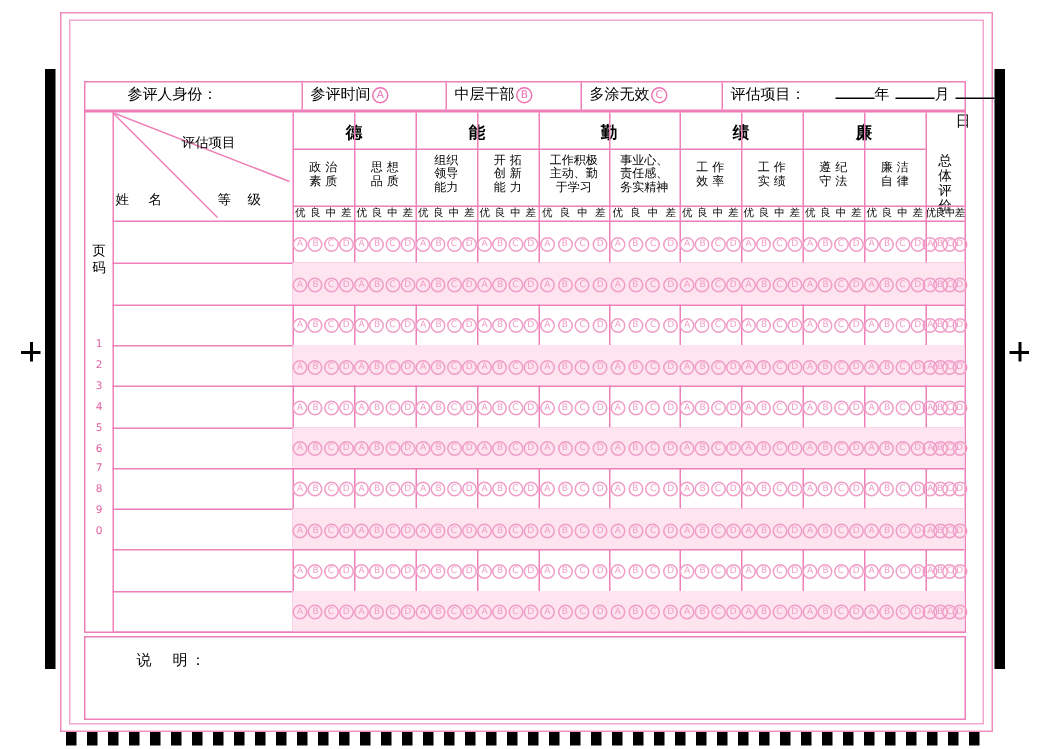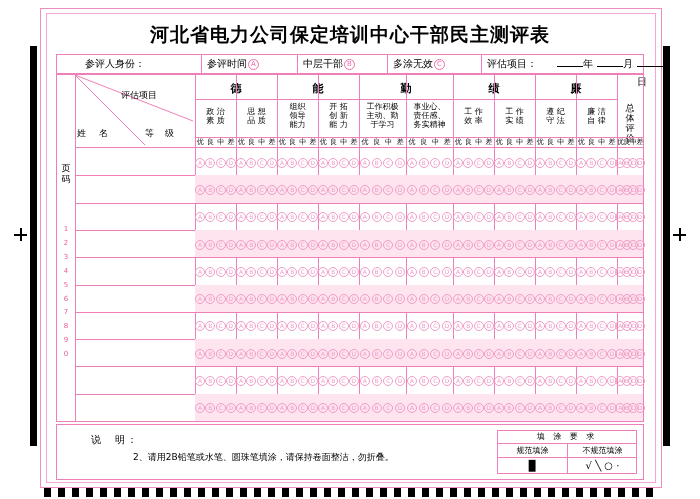--- a/index.html
+++ b/index.html
@@ -116,21 +116,20 @@
 <div class="sheet">
 
   <div class="crossmark" style="left:14px;top:228px;"></div>
   <div class="crossmark" style="left:673px;top:228px;"></div>
   <div class="leftbar"></div>
   <div class="rightbar"></div>
 
   <div class="outer-frame"></div>
   <div class="inner-frame"></div>
 
-  <div class="title">河北省电力公司保定培训中心干部民主测评表</div>
 
   <div class="idrow">
     <div class="cellL" style="left:28px;">参评人身份：</div>
     <div class="idsep" style="left:144px;"></div>
     <div class="cellL" style="left:150px;">
       <span>参评时间</span><span class="bubble">A</span>
     </div>
     <div class="idsep" style="left:240px;"></div>
     <div class="cellL" style="left:246px;">
       <span>中层干部</span><span class="bubble">B</span>
@@ -725,32 +724,21 @@
           <div class="bub" style="left: 426.75px; top: 9.65px;">B</div>
           <div class="bub" style="left: 433.25px; top: 9.65px;">C</div>
           <div class="bub" style="left: 439.75px; top: 9.65px;">D</div>
         </div>
         <div class="hline" style="top: 346px; left: 18px; width: 568px;"></div>
       </div>
   </div>
 
   <div class="notes">
     <div class="ntitle">说　明：</div>
-    <div class="l2">2、请用2B铅笔或水笔、圆珠笔填涂，请保持卷面整洁，勿折叠。</div>
-
-    <div class="fillbox">
-      <div class="fb-t">填 涂 要 求</div>
-      <div class="fbh" style="top:12px;"></div>
-      <div class="fbv"></div>
-      <div class="fb-l">规范填涂</div>
-      <div class="fb-r">不规范填涂</div>
-      <div class="fbh" style="top:26px;"></div>
-      <div class="fb-l2">▉</div>
-      <div class="fb-r2">√  ╲  ○  ·</div>
-    </div>
+
   </div>
 
   <div class="timing" id="timing">
       <i style="left: 0px;"></i>
       <i style="left: 14px;"></i>
       <i style="left: 28px;"></i>
       <i style="left: 42px;"></i>
       <i style="left: 56px;"></i>
       <i style="left: 70px;"></i>
       <i style="left: 84px;"></i>

